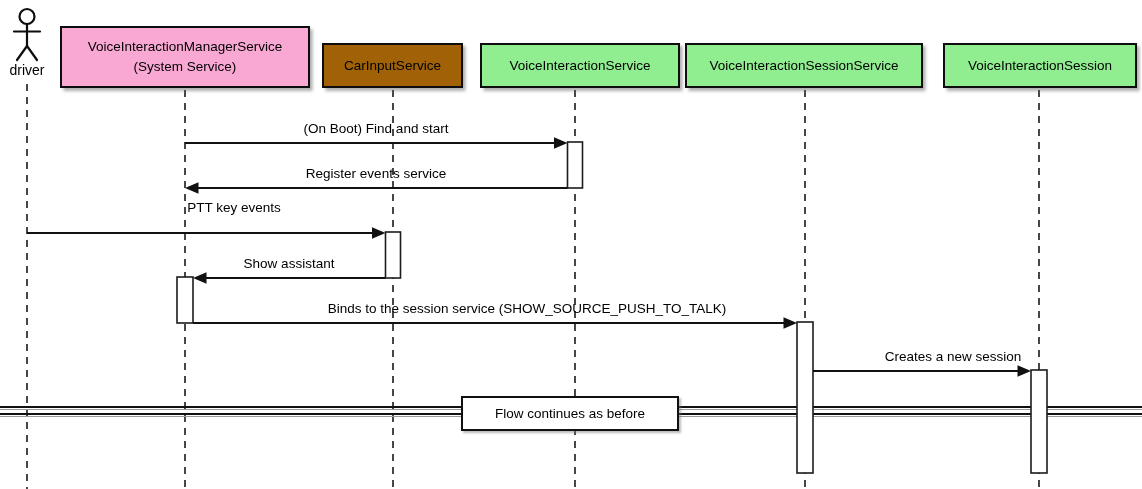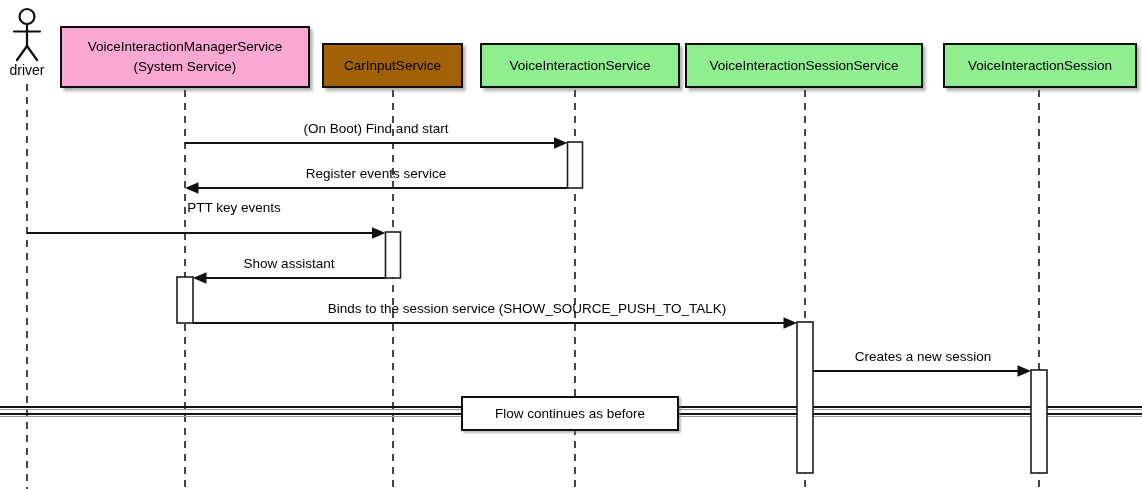--- a/index.html
+++ b/index.html
@@ -105,19 +105,19 @@
   <div class="pbox" style="left: 322px; top: 43px; width: 141px; height: 45px; background: #a16207;">CarInputService</div>
   <div class="pbox" style="left: 480px; top: 43px; width: 200px; height: 45px; background: rgb(144, 238, 144);">VoiceInteractionService</div>
   <div class="pbox" style="left: 685px; top: 43px; width: 238px; height: 45px; background: rgb(144, 238, 144);">VoiceInteractionSessionService</div>
   <div class="pbox" style="left: 943px; top: 43px; width: 194px; height: 45px; background: rgb(144, 238, 144);">VoiceInteractionSession</div>
 
   <div class="msg" style="left:376px; top:121px;">(On Boot) Find and start</div>
   <div class="msg" style="left:376px; top:166px;">Register events service</div>
   <div class="msg" style="left:206px; top:200px;margin-left:28px;">PTT key events</div>
   <div class="msg" style="left:289px; top:256px;">Show assistant</div>
   <div class="msg" style="left:495px; top:301px;margin-left:32px;">Binds to the session service (SHOW_SOURCE_PUSH_TO_TALK)</div>
-  <div class="msg" style="left:923px; top:349px;">Creates a new session</div>
+  <div class="msg" style="left:953px; top:349px;">Creates a new session</div>
 
   <div class="divider-box">
     <span>Flow continues as before</span>
   </div>
 
 </div>
 
 </body></html>

